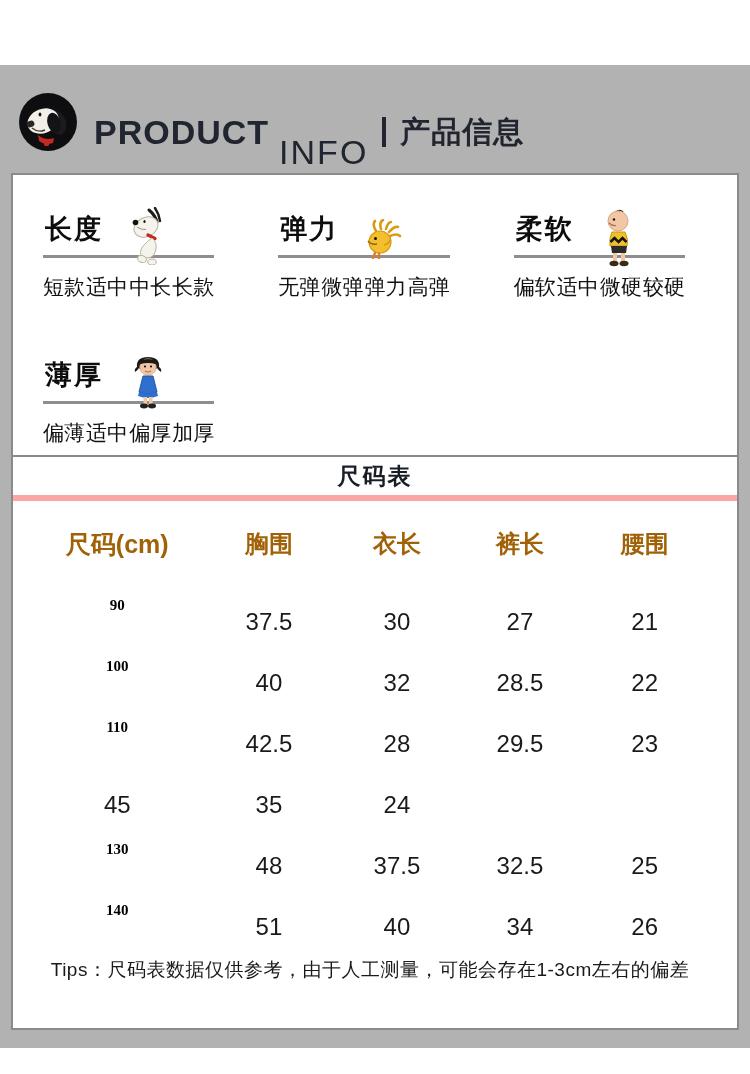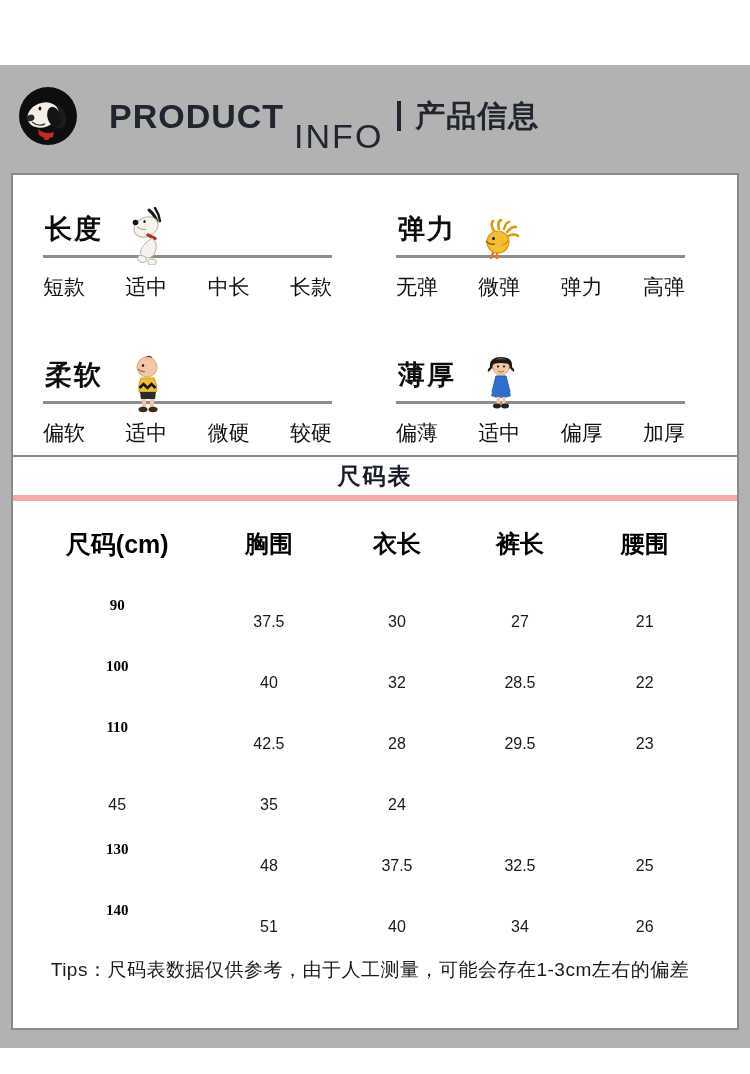--- a/index.html
+++ b/index.html
@@ -10,37 +10,37 @@
     position:relative;
     overflow:hidden;
     color:#111;
   }
   .gray-bg {
     position:absolute; left:0; top:65px; width:750px; height:983px;
     background:#b2b2b2;
   }
   
   .header {
-    position:absolute; left:18px; top:85px; width:700px; height:62px;
-    display:flex; align-items:center; gap:31px;
+    position:absolute; left:18px; top:92px; width:700px; height:62px;
+    display:flex; align-items:flex-start; gap:16px;
   }
   .logo-circle { width:60px; height:60px; flex:0 0 auto; }
   .title-wrap { display:flex; align-items:center; gap:10px; color:#20252f; }
   .t-en-bold { font-size:34px; font-weight:800; letter-spacing:1px; }
   .t-en-light { font-size:34px; font-weight:300; letter-spacing:2px;margin-top:41px; }
   .t-divider { width:4px; height:30px; background:#20252f; margin:0 4px; }
   .t-zh { font-size:30px; font-weight:700; letter-spacing:1px; }
   
   .panel {
     position:absolute; left:11px; top:173px; width:728px; height:857px;
     background:#ffffff; border:2px solid #8a8a8a;
   }
   .attr-section {
     height:280px;
-    display:grid; grid-template-columns:1fr 1fr;
+    display:grid; grid-template-columns:1fr 1fr 1fr;
     column-gap:64px; row-gap:30px;
     padding:18px 52px 0 30px;
   }
   .attr-block { position:relative; }
   .attr-head { position:relative; height:62px; }
   .attr-title {
     position:absolute; left:2px; bottom:8px;
     font-size:27px; font-weight:700; color:#0d0d0d; letter-spacing:2px;
   }
   .attr-marker { position:absolute; left:86px; bottom:-14px; z-index:2; }
@@ -56,25 +56,25 @@
   }
   .chart-title { font-size:23px; font-weight:700; color:#181d26; letter-spacing:2px; }
   
   .table-section { padding:12px 30px 0 20px; }
   .t-row {
     display:grid;
     grid-template-columns:25% 20% 18% 18.5% 18.5%;
     align-items:center; text-align:center;
   }
   .t-head { height:62px; }
-  .t-head span { font-size:24px; font-weight:700; color:#000000; }
+  .t-head span { font-size:24px; font-weight:700; color:#a16207; }
   .t-head .col-first { font-size:25px; }
   .t-body { height:61px; }
   .t-body .size-label { font-size:15px; font-weight:800; color:#000;font-family:Liberation Serif, serif; }
-  .t-body .size-value { font-size:16px; font-weight:400; color:#1a1a1a;margin-top:32px; }
+  .t-body .size-value { font-size:24px; font-weight:400; color:#1a1a1a;margin-top:32px; }
   .tips-row {
     margin-top:16px; text-align:center;
     font-size:19px; color:#1a1a1a; letter-spacing:0.5px;
   }
 </style>
 </head>
 <body>
 
 <div class="gray-bg"></div>
 

